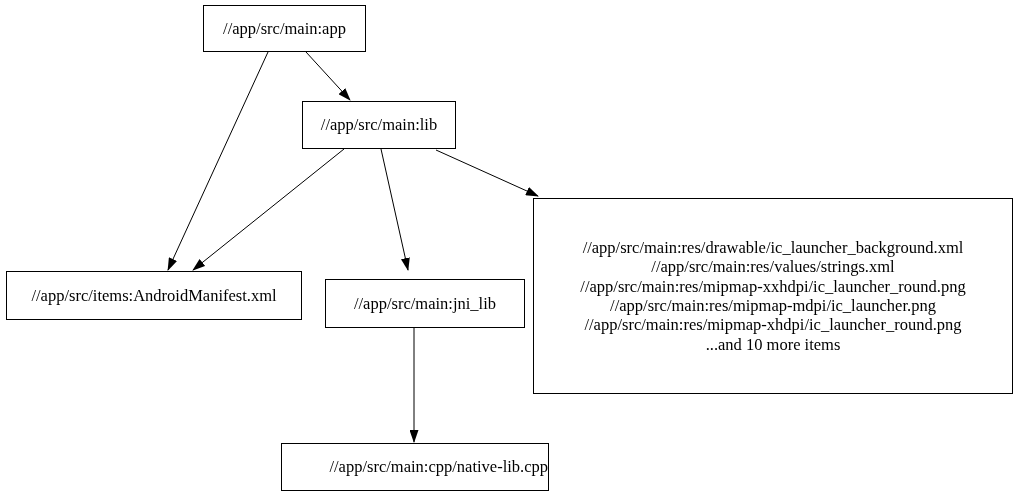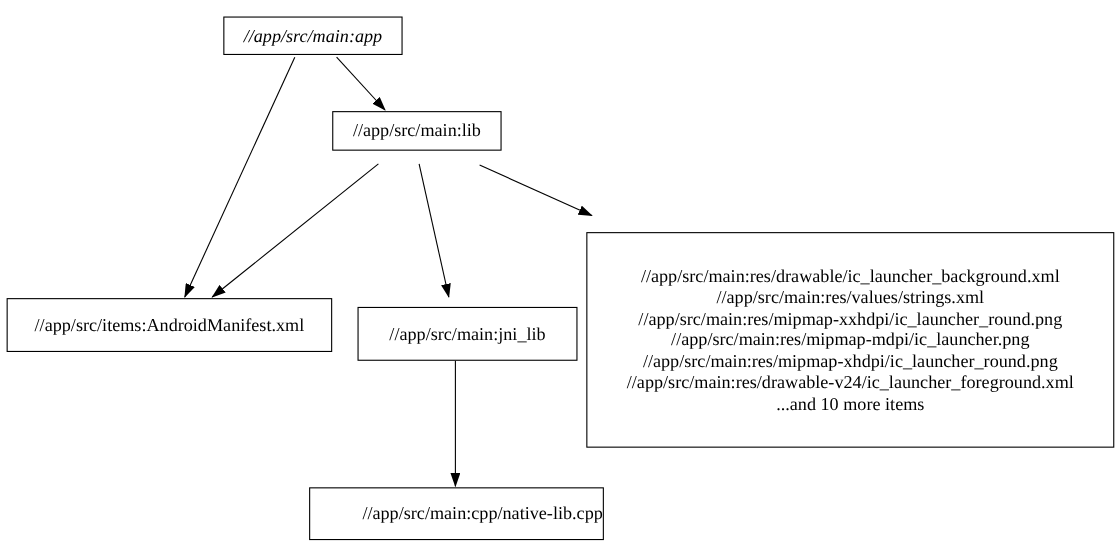--- a/index.html
+++ b/index.html
@@ -32,28 +32,27 @@
     align-items: center;
     justify-content: center;
     font-size: 16.5px;
     white-space: nowrap;
     text-align: center;
   }
   .node.multiline {
     flex-direction: column;
     justify-content: center;
     line-height: 19.4px;
-    margin-top: 13px;
   }
   .node.multiline div {
     white-space: nowrap;
   }
   
-  #node-app        { left: 203px; top: 15px;   width: 163px; height: 35px; font-style: italic; }
-  #node-lib        { left: 302px; top: 101px; width: 154px; height: 36px; }
+  #node-app        { left: 203px; top: 5px;   width: 163px; height: 47px; }
+  #node-lib        { left: 302px; top: 101px; width: 154px; height: 48px; }
   #node-manifest   { left: 6px;   top: 271px; width: 296px; height: 49px; }
   #node-jni        { left: 325px; top: 279px; width: 200px; height: 49px; }
   #node-res        { left: 533px; top: 198px; width: 480px; height: 196px; }
   #node-native     { left: 281px; top: 443px; width: 268px; height: 48px; justify-content: flex-end; }
 </style>
 </head>
 <body>
 
 <div class="canvas">
 
@@ -86,21 +85,20 @@
   <div class="node" id="node-jni">
     <span>//app/src/main:jni_lib</span>
   </div>
 
   <div class="node multiline" id="node-res">
     <div>//app/src/main:res/drawable/ic_launcher_background.xml</div>
     <div>//app/src/main:res/values/strings.xml</div>
     <div>//app/src/main:res/mipmap-xxhdpi/ic_launcher_round.png</div>
     <div>//app/src/main:res/mipmap-mdpi/ic_launcher.png</div>
     <div>//app/src/main:res/mipmap-xhdpi/ic_launcher_round.png</div>
-    <div>//app/src/main:res/drawable-v24/ic_launcher_foreground.xml</div>
     <div>...and 10 more items</div>
   </div>
 
   <div class="node" id="node-native">
     <span>//app/src/main:cpp/native-lib.cpp</span>
   </div>
 
 </div>
 
 </body></html>

